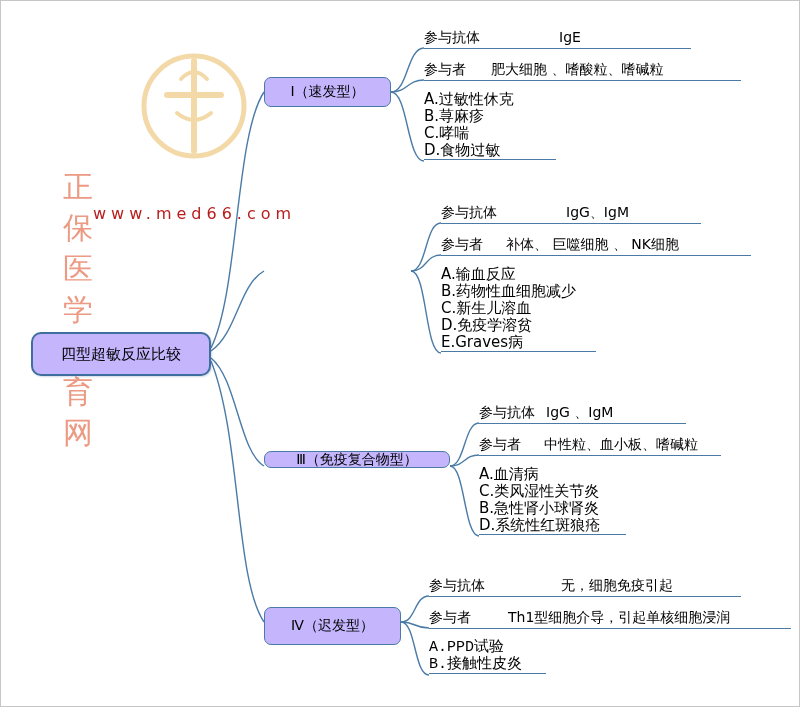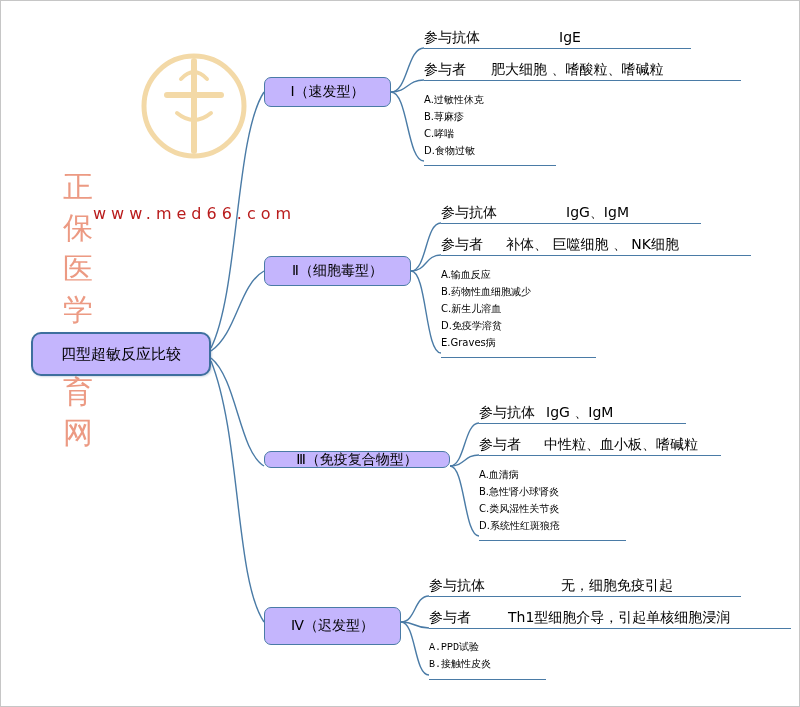--- a/index.html
+++ b/index.html
@@ -9,21 +9,21 @@
   .links { position:absolute; left:0; top:0; z-index:1; }
   .links path { fill:none; stroke:#4a7ba6; stroke-width:1.4; }
   .node { position:absolute; z-index:2; display:flex; align-items:center; justify-content:center;
           background:#c4b5fd; font-size:14px; white-space:nowrap; }
   .root-node { border:2px solid #3e6f9e; border-radius:10px; font-size:15px;
                box-shadow:1px 1px 2px rgba(80,110,150,.25); }
   .branch-node { border:1.5px solid #4a7ba6; border-radius:7px; }
   .attr-row { position:absolute; z-index:2; font-size:14px; line-height:16px; padding-bottom:3px;
               border-bottom:1px solid #4a7ba6; white-space:nowrap; }
   .attr-value { position:absolute; top:0; white-space:nowrap; }
-  .examples { position:absolute; z-index:2; font-size:10px; padding-bottom:6px;
+  .examples { position:absolute; z-index:2; font-size:15px; padding-bottom:0;
               border-bottom:1px solid #4a7ba6; white-space:nowrap; }
   .example { line-height:17px; }
   .watermark { position:absolute; left:0; top:0; z-index:0; }
   .wm-logo { position:absolute; left:138px; top:50px; }
   .brand { position:absolute; left:62px; top:166px; font-size:30px; letter-spacing:4px;
            color:#ec9a83; font-weight:500; }
   .url { position:absolute; left:92px; top:203px; font-size:16px; letter-spacing:5px; color:#b91c1c; }
 </style>
 </head>
 <body>
@@ -65,23 +65,20 @@
     <path d="M 400 621 C 415 621 413 674 428 674"></path>
   </svg>
 
   <div class="node root-node" style="left:30px; top:331px; width:180px; height:44px;">
     <span>四型超敏反应比较</span>
   </div>
 
   <div class="node branch-node" style="left:263px; top:76px; width:127px; height:30px;">
     <span>Ⅰ（速发型）</span>
   </div>
-  <div class="node branch-node" style="left:263px; top:255px; width:147px; height:30px;">
-    <span>Ⅱ（细胞毒型）</span>
-  </div>
   <div class="node branch-node" style="left:263px; top:450px; width:186px; height:17px;">
     <span>Ⅲ（免疫复合物型）</span>
   </div>
   <div class="node branch-node" style="left:263px; top:606px; width:137px; height:38px;">
     <span>Ⅳ（迟发型）</span>
   </div>
 
   <div class="attr-row" style="left:423px; top:28px; width:267px;">
     <span>参与抗体</span>
     <span class="attr-value" style="left:135px;">IgE</span>
@@ -116,22 +113,22 @@
   <div class="attr-row" style="left:478px; top:403px; width:207px;">
     <span>参与抗体</span>
     <span class="attr-value" style="left:67px;">IgG 、IgM</span>
   </div>
   <div class="attr-row" style="left:478px; top:435px; width:242px;">
     <span>参与者</span>
     <span class="attr-value" style="left:65px;">中性粒、血小板、嗜碱粒</span>
   </div>
   <div class="examples" style="left:478px; top:465px; width:147px;">
     <div class="example">A.血清病</div>
+    <div class="example">C.类风湿性关节炎</div>
     <div class="example">B.急性肾小球肾炎</div>
-    <div class="example">C.类风湿性关节炎</div>
     <div class="example">D.系统性红斑狼疮</div>
   </div>
 
   <div class="attr-row" style="left:428px; top:576px; width:312px;">
     <span>参与抗体</span>
     <span class="attr-value" style="left:132px;">无，细胞免疫引起</span>
   </div>
   <div class="attr-row" style="left:428px; top:608px; width:362px;">
     <span>参与者</span>
     <span class="attr-value" style="left:79px;">Th1型细胞介导，引起单核细胞浸润</span>

